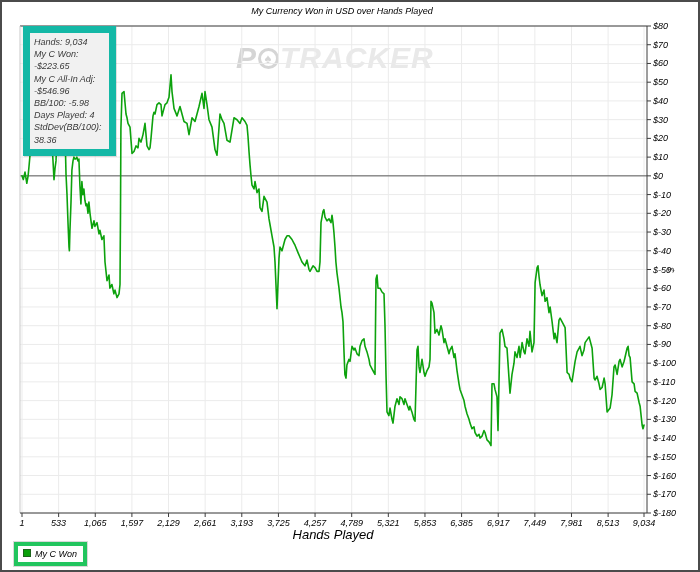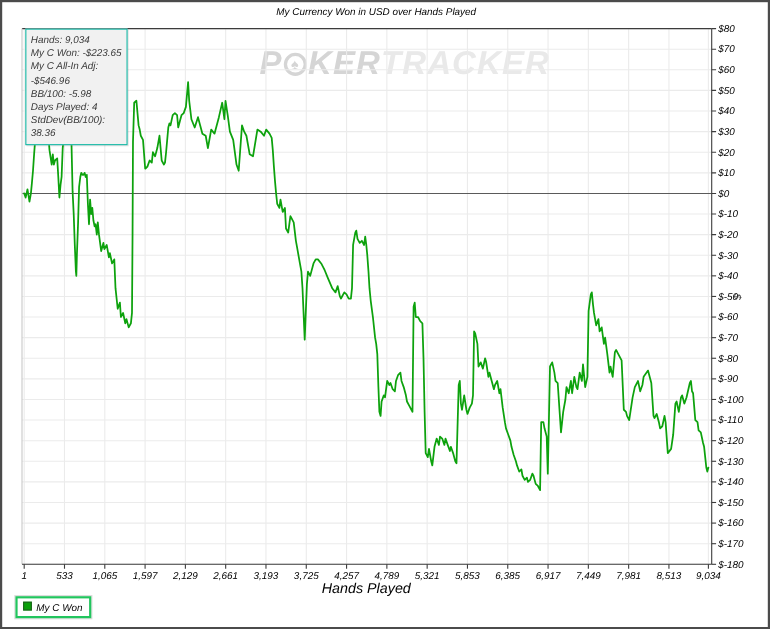--- a/index.html
+++ b/index.html
@@ -24,28 +24,28 @@
   .wm-strong{color:#d5d5d5;}
   .wm-light{color:#e9e9e9;}
   .chip{
     display:inline-flex;align-items:center;justify-content:center;
     width:21px;height:21px;border:3px solid #d5d5d5;border-radius:50%;
     margin:0 1px;
   }
   .chip .spade{font-size:13px;color:#d5d5d5;line-height:1;font-weight:normal;}
   .stats-box{
     position:absolute;left:21px;top:24px;width:93px;
-    background:#f1f1f1;border:1px solid #14b8a6;
+    background:#f1f1f1;border:7px solid #14b8a6;
     box-shadow:1px 1px 0 rgba(0,0,0,0.12);
     padding:3px 4px;font-size:9px;line-height:12.2px;color:#3a3a3a;
   }
   .legend-box{
     position:absolute;left:12px;top:540px;
     display:flex;align-items:flex-start;gap:4px;
-    background:#ffffff;border:2px solid #22c55e;
+    background:#ffffff;border:4px solid #22c55e;
     box-shadow:inset 0 0 0 1px #ffffff,0 0 0 1px #d9d9d9;
     padding:3px 6px 3px 5px;font-size:9px;color:#000;
   }
   .legend-swatch{width:8px;height:8px;background:#0aa00a;border:1px solid #1c641c;}
   .x-axis-title{
     position:absolute;top:525px;left:0;width:662px;text-align:center;
     font-size:13px;color:#000;
   }
   .y-axis-unit{
     position:absolute;left:666px;top:263px;font-size:9px;color:#333;
@@ -57,21 +57,20 @@
 
 <div class="window">
 
   <div class="chart-title">My Currency Won in USD over Hands Played</div>
 
   <div class="watermark">
     <span class="wm-strong">P</span>
     <span class="chip">
         <span class="spade">♠</span>
       </span>
-    <span class="wm-strong">KER</span>
     <span class="wm-light">TRACKER</span>
   </div>
 
   <svg id="chart-svg" width="700" height="572">
       <line x1="20" y1="24" x2="20" y2="511" stroke="#ebebeb" stroke-width="1"></line>
       <line x1="56.63279087789218" y1="24" x2="56.63279087789218" y2="511" stroke="#ebebeb" stroke-width="1"></line>
       <line x1="93.26558175578435" y1="24" x2="93.26558175578435" y2="511" stroke="#ebebeb" stroke-width="1"></line>
       <line x1="129.8983726336765" y1="24" x2="129.8983726336765" y2="511" stroke="#ebebeb" stroke-width="1"></line>
       <line x1="166.5311635115687" y1="24" x2="166.5311635115687" y2="511" stroke="#ebebeb" stroke-width="1"></line>
       <line x1="203.16395438946086" y1="24" x2="203.16395438946086" y2="511" stroke="#ebebeb" stroke-width="1"></line>

